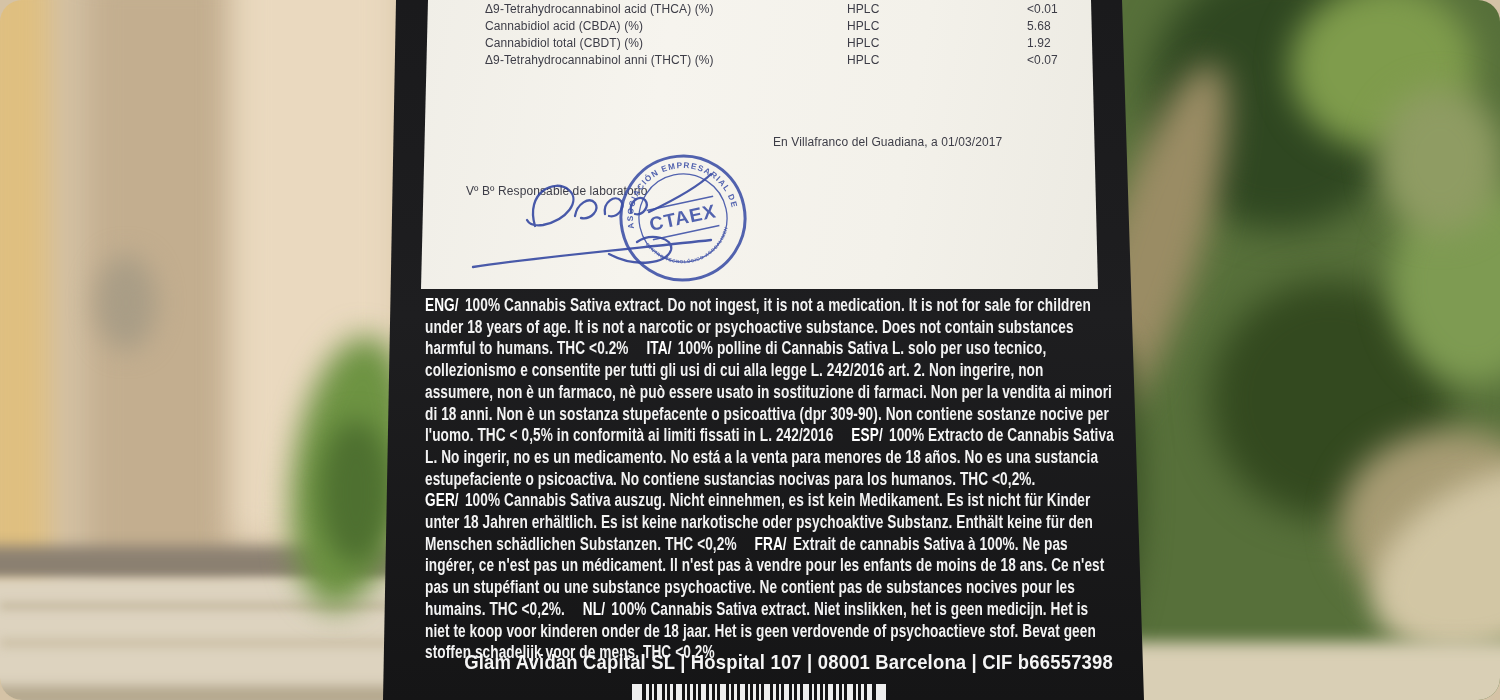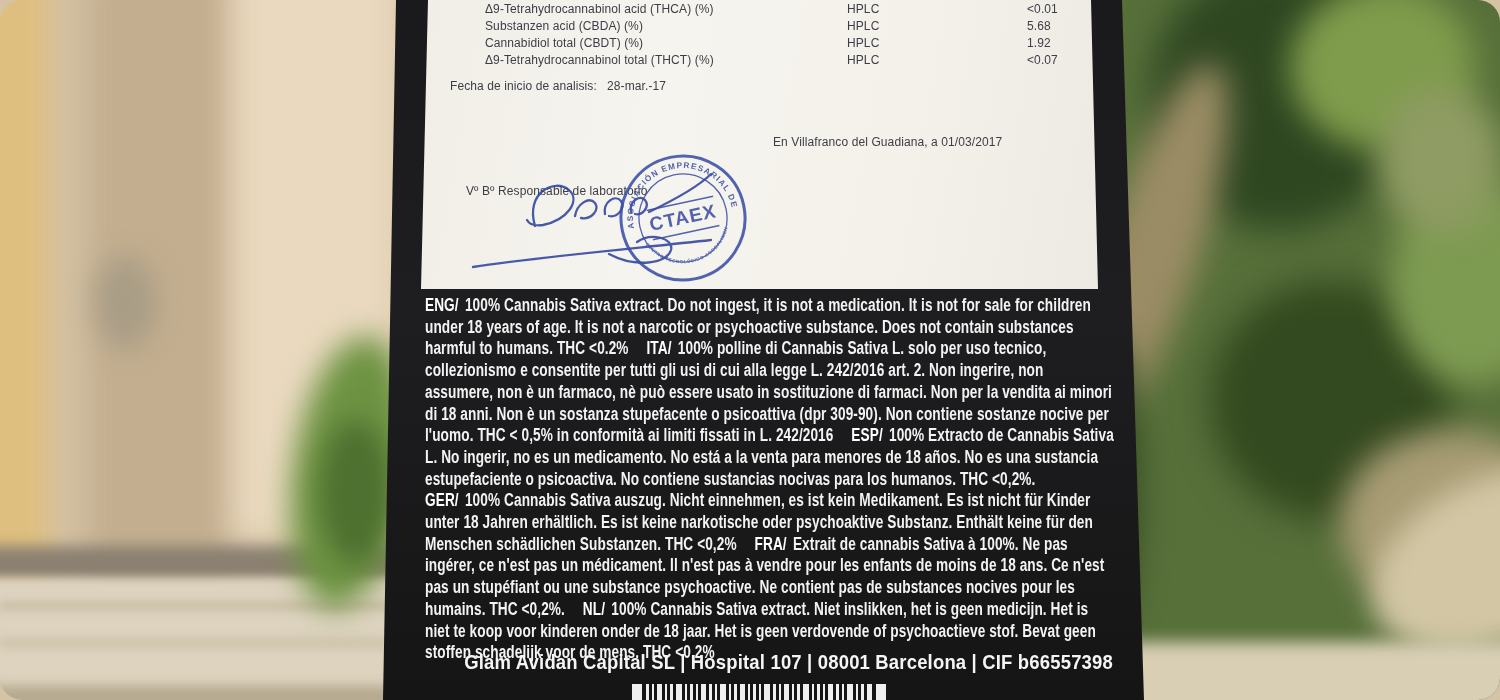--- a/index.html
+++ b/index.html
@@ -111,39 +111,35 @@
   <div class="card">
 
     <div class="paper">
 
       <div class="row row1 doc-text">
         <span class="analyte">Δ9-Tetrahydrocannabinol acid (THCA) (%)</span>
         <span class="method">HPLC</span>
         <span class="value">&lt;0.01</span>
       </div>
       <div class="row row2 doc-text">
-        <span class="analyte">Substanzen acid (CBDA) (%)</span>
+        <span class="analyte">Cannabidiol acid (CBDA) (%)</span>
         <span class="method">HPLC</span>
         <span class="value">5.68</span>
       </div>
       <div class="row row3 doc-text">
         <span class="analyte">Cannabidiol total (CBDT) (%)</span>
         <span class="method">HPLC</span>
         <span class="value">1.92</span>
       </div>
       <div class="row row4 doc-text">
-        <span class="analyte">Δ9-Tetrahydrocannabinol total (THCT) (%)</span>
+        <span class="analyte">Δ9-Tetrahydrocannabinol anni (THCT) (%)</span>
         <span class="method">HPLC</span>
         <span class="value">&lt;0.07</span>
       </div>
 
-      <div class="row date-row date1 doc-text">
-        <span class="dlabel">Fecha de inicio de analisis:</span>
-        <span class="dvalue">28-mar.-17</span>
-      </div>
 
       <span class="place-line doc-text">En Villafranco del Guadiana, a 01/03/2017</span>
       <span class="approval-line doc-text">Vº Bº Responsable de laboratorio</span>
 
       <svg class="signature-svg" width="260" height="120" viewBox="0 0 260 120">
         <g fill="none" stroke="#2b3f9e" stroke-width="2.3" stroke-linecap="round" opacity="0.85">
           <path d="M14,97 C70,88 180,78 252,70"></path>
           <path d="M76,56 C66,22 96,8 110,20 C122,31 108,50 84,55 C76,56 70,54 68,50"></path>
           <path d="M116,46 C118,34 130,26 136,33 C141,40 132,50 122,48"></path>
           <path d="M146,44 C144,32 156,24 162,31 C167,38 158,48 150,46"></path>

